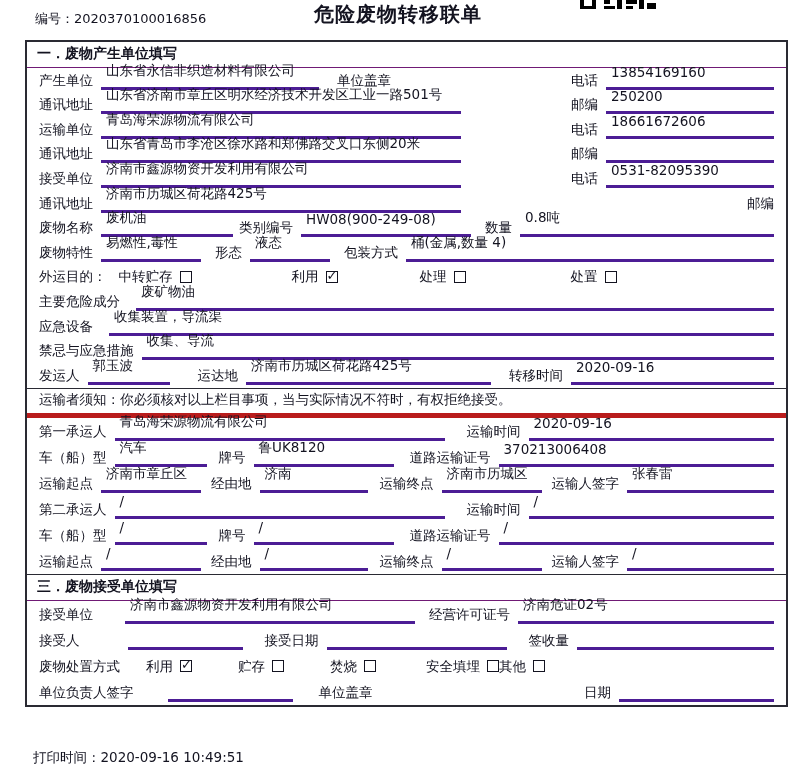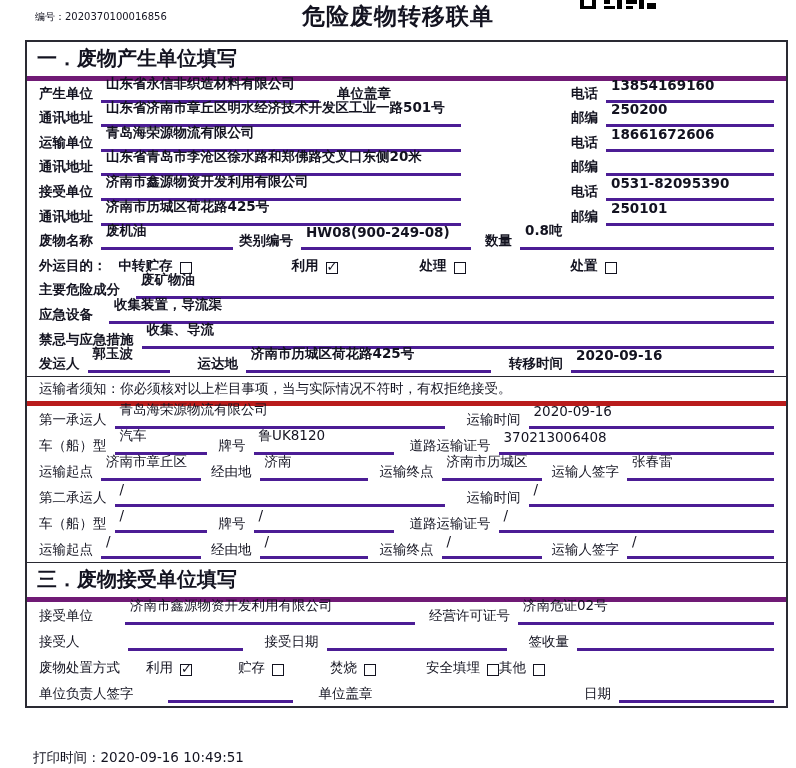--- a/index.html
+++ b/index.html
@@ -2,39 +2,39 @@
 <html><head>
 <meta charset="utf-8">
 <style>
   * { box-sizing: border-box; }
   html,body { margin:0; padding:0; }
   body {
     width:796px; height:768px; background:#ffffff; color:#131320;
     font-family:"DejaVu Sans","Liberation Sans",sans-serif;
     font-size:13.5px; position:relative; overflow:hidden;
   }
-  .doc-number { position:absolute; left:35px; top:10px; font-size:10px; white-space:nowrap; }
+  .doc-number { position:absolute; left:35px; top:10px; font-size:13px; white-space:nowrap; }
   .doc-title  { position:absolute; left:0; right:0; top:1px; text-align:center;
-                font-size:23px; font-weight:bold; letter-spacing:1px; }
+                font-size:20px; font-weight:bold; letter-spacing:1px; }
   .qr-frag { position:absolute; left:580px; top:0; }
 
   .form-table { position:absolute; left:25px; top:40px; width:763px; border:2px solid #2a2a33; background:#fff; }
   .sec { border-bottom:1px solid #2a2a33; }
   .sec:last-child { border-bottom:none; }
-  .sec-title { font-weight:bold; font-size:20px; padding:3px 10px 4px; border-bottom:5px solid #701a75; }
+  .sec-title { font-weight:bold; font-size:14px; padding:3px 10px 4px; border-bottom:1px solid #701a75; }
   .row { display:flex; align-items:flex-end; padding:0 12px 3px; }
-  .s1 .row { height:24.6px;font-weight:bold; }
+  .s1 .row { height:24.6px; }
   .s2 .row, .s3 .row { height:26px; }
   .notice { border-bottom:5px solid #b91c1c; height:29px !important; align-items:center; padding-top:2px; }
   .lbl { white-space:nowrap; flex-shrink:0; }
   .val { border-bottom:3px solid #4c1d95; white-space:nowrap; overflow:hidden;
          margin-left:8px; padding:0 5px 7px; flex-shrink:0; min-height:16px; }
   .val.grow { flex-grow:1; width:auto; }
   .sp { flex-grow:1; min-width:6px; }
-  .opt { white-space:nowrap; display:flex; align-items:flex-end; }
+  .opt { white-space:nowrap; display:flex; align-items:center; }
   .opt-lbl { margin-right:7px; }
   .cb { display:inline-block; width:12px; height:12px; border:1px solid #131320;
         position:relative; flex-shrink:0; margin-bottom:1px; }
   .cb.checked::after { content:"✓"; position:absolute; left:0px; top:-4px;
         font-size:13px; font-weight:bold; color:#131320; }
   .print-time { position:absolute; left:33px; top:749px; font-size:13.5px; white-space:nowrap; }
 </style>
 </head>
 <body>
 
@@ -99,32 +99,39 @@
       <span class="sp"></span>
       <span class="lbl">电话</span>
       <span class="val" style="width:168px">0531-82095390</span>
     </div>
 
     <div class="row">
       <span class="lbl">通讯地址</span>
       <span class="val" style="width:360px">济南市历城区荷花路425号</span>
       <span class="sp"></span>
       <span class="lbl">邮编</span>
-      <span class="val" style="width:168px">250101</span>
     </div>
 
     <div class="row">
       <span class="lbl">废物名称</span>
       <span class="val" style="width:132px">废机油</span>
       <span class="lbl" style="margin-left:6px">类别编号</span>
       <span class="val" style="width:170px">HW08(900-249-08)</span>
       <span class="lbl" style="margin-left:14px">数量</span>
       <span class="val grow">0.8吨</span>
     </div>
 
+    <div class="row">
+      <span class="lbl">废物特性</span>
+      <span class="val" style="width:100px">易燃性,毒性</span>
+      <span class="lbl" style="margin-left:14px">形态</span>
+      <span class="val" style="width:80px">液态</span>
+      <span class="lbl" style="margin-left:14px">包装方式</span>
+      <span class="val grow">桶(金属,数量 4)</span>
+    </div>
 
     <div class="row">
       <span class="lbl">外运目的：</span>
       <span class="opt" style="margin-left:12px">
         <span class="opt-lbl">中转贮存</span>
         <span class="cb"></span>
       </span>
       <span class="opt" style="margin-left:100px">
         <span class="opt-lbl">利用</span>
         <span class="cb checked"></span>

